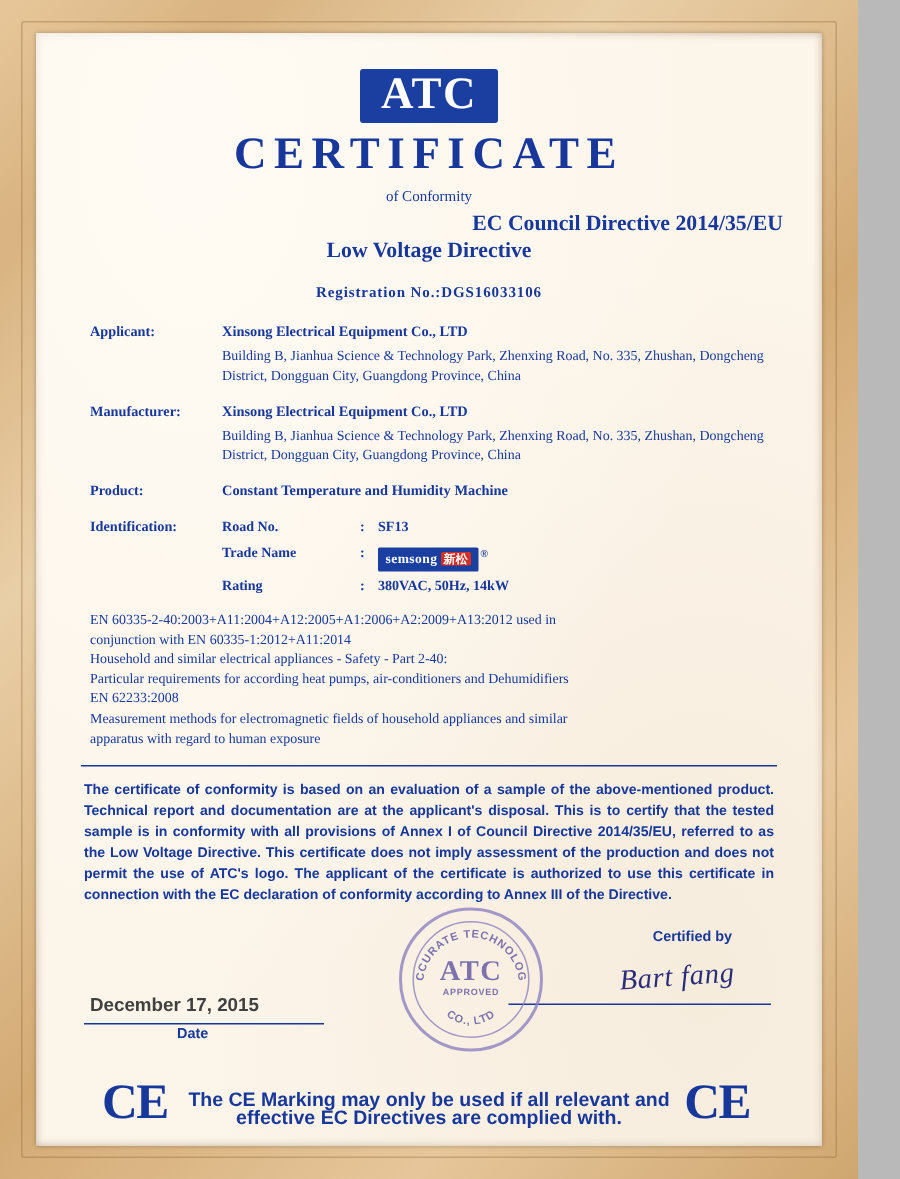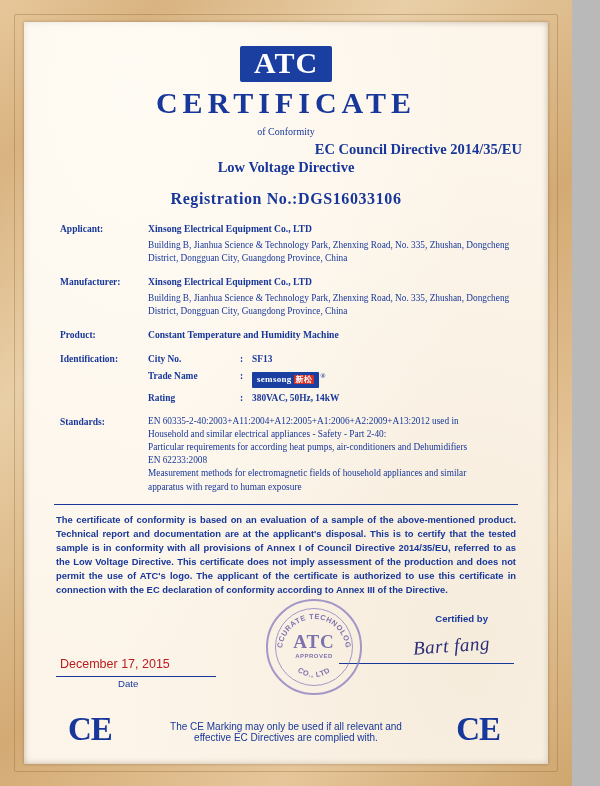--- a/index.html
+++ b/index.html
@@ -101,21 +101,21 @@
     color: #17379a;
     font-family: "Liberation Serif", serif;
     font-size: 14.5px;
     font-weight: bold;
     margin-top: 1px;
   }
   .registration {
     text-align: center;
     color: #17379a;
     font-family: "Liberation Serif", serif;
-    font-size: 16px;
+    font-size: 10px;
     font-weight: bold;
     letter-spacing: 0.6px;
     margin-top: 14px;
   }
 
   
   .fields {
     margin-top: 14px;
     padding: 0 8px 0 10px;
     font-family: Liberation Serif, serif;
@@ -245,38 +245,38 @@
     font-style: italic;
     font-size: 19px;
     color: #2b2d7a;
     transform: rotate(-4deg);
     letter-spacing: 0.5px;
   }
   .date-value {
     position: absolute;
     left: 10px;
     top: 44px;
-    color: #b91c1c;
+    color: #404040;
     font-size: 12.5px;
-    font-weight: normal;
+    font-weight: bold;
   }
   .date-line {
     position: absolute;
     left: 6px;
     top: 63px;
     width: 160px;
     border-top: 1px solid #17379a;
   }
   .date-label {
     position: absolute;
     left: 68px;
     top: 65px;
     color: #17379a;
     font-size: 9.6px;
-    font-weight: normal;
+    font-weight: bold;
   }
 
   
   .stamp {
     position: absolute;
     left: 216px;
     top: -14px;
     width: 92px;
     height: 92px;
     border-radius: 50%;
@@ -334,22 +334,22 @@
     letter-spacing: -1px;
   }
   .ce-left { left: 18px; }
   .ce-right { right: 22px; }
   .ce-note {
     position: absolute;
     left: 0; right: 0;
     top: 10px;
     text-align: center;
     color: #17379a;
-    font-size: 10px;
-    font-weight: normal;
+    font-size: 13px;
+    font-weight: bold;
     line-height: 11.5px;
   }
 </style>
 </head>
 <body>
 
 <div class="frame">
   <div class="frame-inner-shadow"></div>
   <div class="page">
     <div class="paper-tint"></div>
@@ -395,21 +395,21 @@
         </div>
 
         <div class="spacer-sm"></div>
 
         <div class="row">
           <div class="row-label">Identification:</div>
           <div class="row-value">
             <table class="ident-table">
               <tbody>
                   <tr>
-                <td class="ident-key">City No.</td>
+                <td class="ident-key">Road No.</td>
                 <td class="ident-colon">:</td>
                 <td class="ident-val">SF13</td>
               </tr>
               <tr>
                 <td class="ident-key">Trade Name</td>
                 <td class="ident-colon">:</td>
                 <td class="ident-val">
                   <span class="trade-badge">
                     <span>semsong</span><span class="cn">新松</span>
                   </span><span class="reg-mark">®</span>
@@ -421,23 +421,23 @@
                 <td class="ident-val">380VAC, 50Hz, 14kW</td>
               </tr>
             </tbody>
               </table>
           </div>
         </div>
 
         <div class="spacer-xs"></div>
 
         <div class="row">
-          <div class="row-label">Standards:</div>
           <div class="row-value standards-block">
             <div>EN 60335-2-40:2003+A11:2004+A12:2005+A1:2006+A2:2009+A13:2012 used in</div>
+            <div>conjunction with EN 60335-1:2012+A11:2014</div>
             <div>Household and similar electrical appliances - Safety - Part 2-40:</div>
             <div>Particular requirements for according heat pumps, air-conditioners and Dehumidifiers</div>
             <div>EN 62233:2008</div>
             <div>Measurement methods for electromagnetic fields of household appliances and similar</div>
             <div>apparatus with regard to human exposure</div>
           </div>
         </div>
 
       </div>
 

